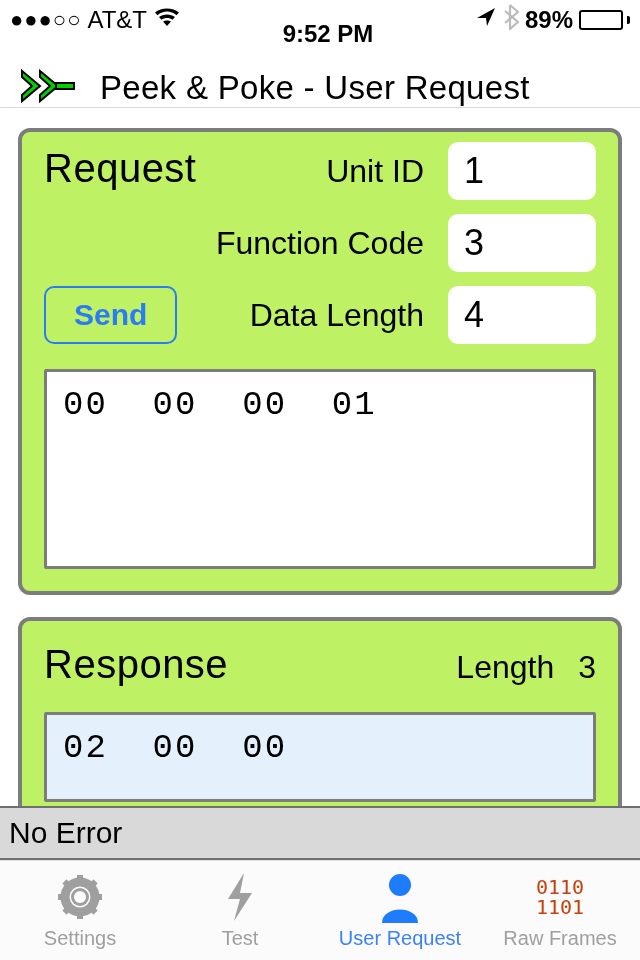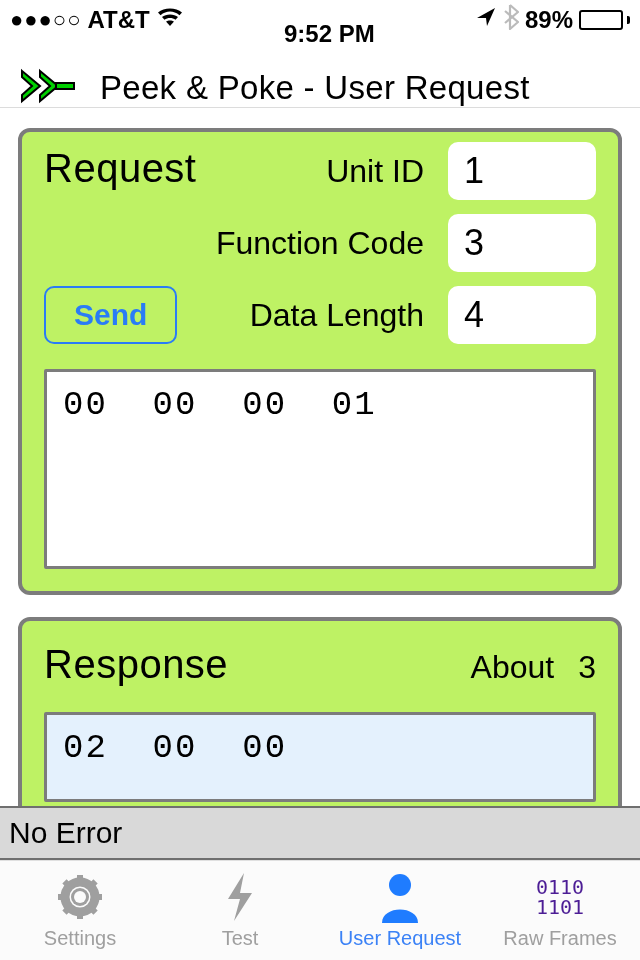--- a/index.html
+++ b/index.html
@@ -17,21 +17,21 @@
       height: 40px;
       display: flex;
       align-items: center;
       justify-content: space-between;
       padding: 0 10px;
       font-size: 24px;
       font-weight: 600;
     }
     .status-left, .status-right { display: flex; align-items: center; gap: 6px; }
     .dots { letter-spacing: 1px; font-size: 22px; }
-    .carrier { font-size: 24px; font-weight: 700; }
+    .carrier { font-size: 24px; font-weight: 400; }
     .wifi-icon { display: inline-block; }
     .time { font-weight: 600; text-align: center; position: absolute; left: 0; right: 0; }
     .time-wrap { position: relative; flex: 1; text-align: center; }
     .bt-icon { color: #bbbbbb; }
     .battery-wrap { display: flex; align-items: center; gap: 4px; }
     .battery-body {
       width: 44px; height: 20px; border: 2px solid #000; border-radius: 3px;
       position: relative; display: inline-block;
     }
     .battery-fill { background: #000; height: 100%; width: 89%; }
@@ -118,21 +118,21 @@
       height: 100px; display: flex; border-top: 1px solid #e0e0e0;
       background: #fbfbfb;
     }
     .tab {
       flex: 1; display: flex; flex-direction: column; align-items: center;
       justify-content: center; gap: 4px; color: #9f9f9f; font-size: 20px;
       cursor: pointer;
     }
     .tab.active { color: #3b82f6; }
     .tab-icon { height: 52px; display: flex; align-items: center; justify-content: center; }
-    .raw-text { font-family: monospace; font-size: 20px; line-height: 1; color: #4c1d95; }
+    .raw-text { font-family: monospace; font-size: 20px; line-height: 1; color: #c2410c; }
   </style>
 </head>
 <body>
 
 <div class="status-bar">
   <div class="status-left">
     <span class="dots">●●●○○</span>
     <span class="carrier">AT&amp;T</span>
     <span class="wifi-icon">
       <svg width="28" height="22" viewBox="0 0 28 22">
@@ -196,21 +196,21 @@
       <span class="row-label">Data Length</span>
       <input class="field" value="4" style="">
     </div>
     <div class="hex-box">00  00  00  01</div>
   </div>
 
   <div class="panel">
     <div class="response-head">
       <span class="panel-title">Response</span>
       <span class="len-wrap">
-        <span>About</span>
+        <span>Length</span>
         <span>3</span>
       </span>
     </div>
     <div class="hex-box light">02  00  00</div>
   </div>
 
 </div>
 
 <div class="error-bar">
   <span>No Error</span>

